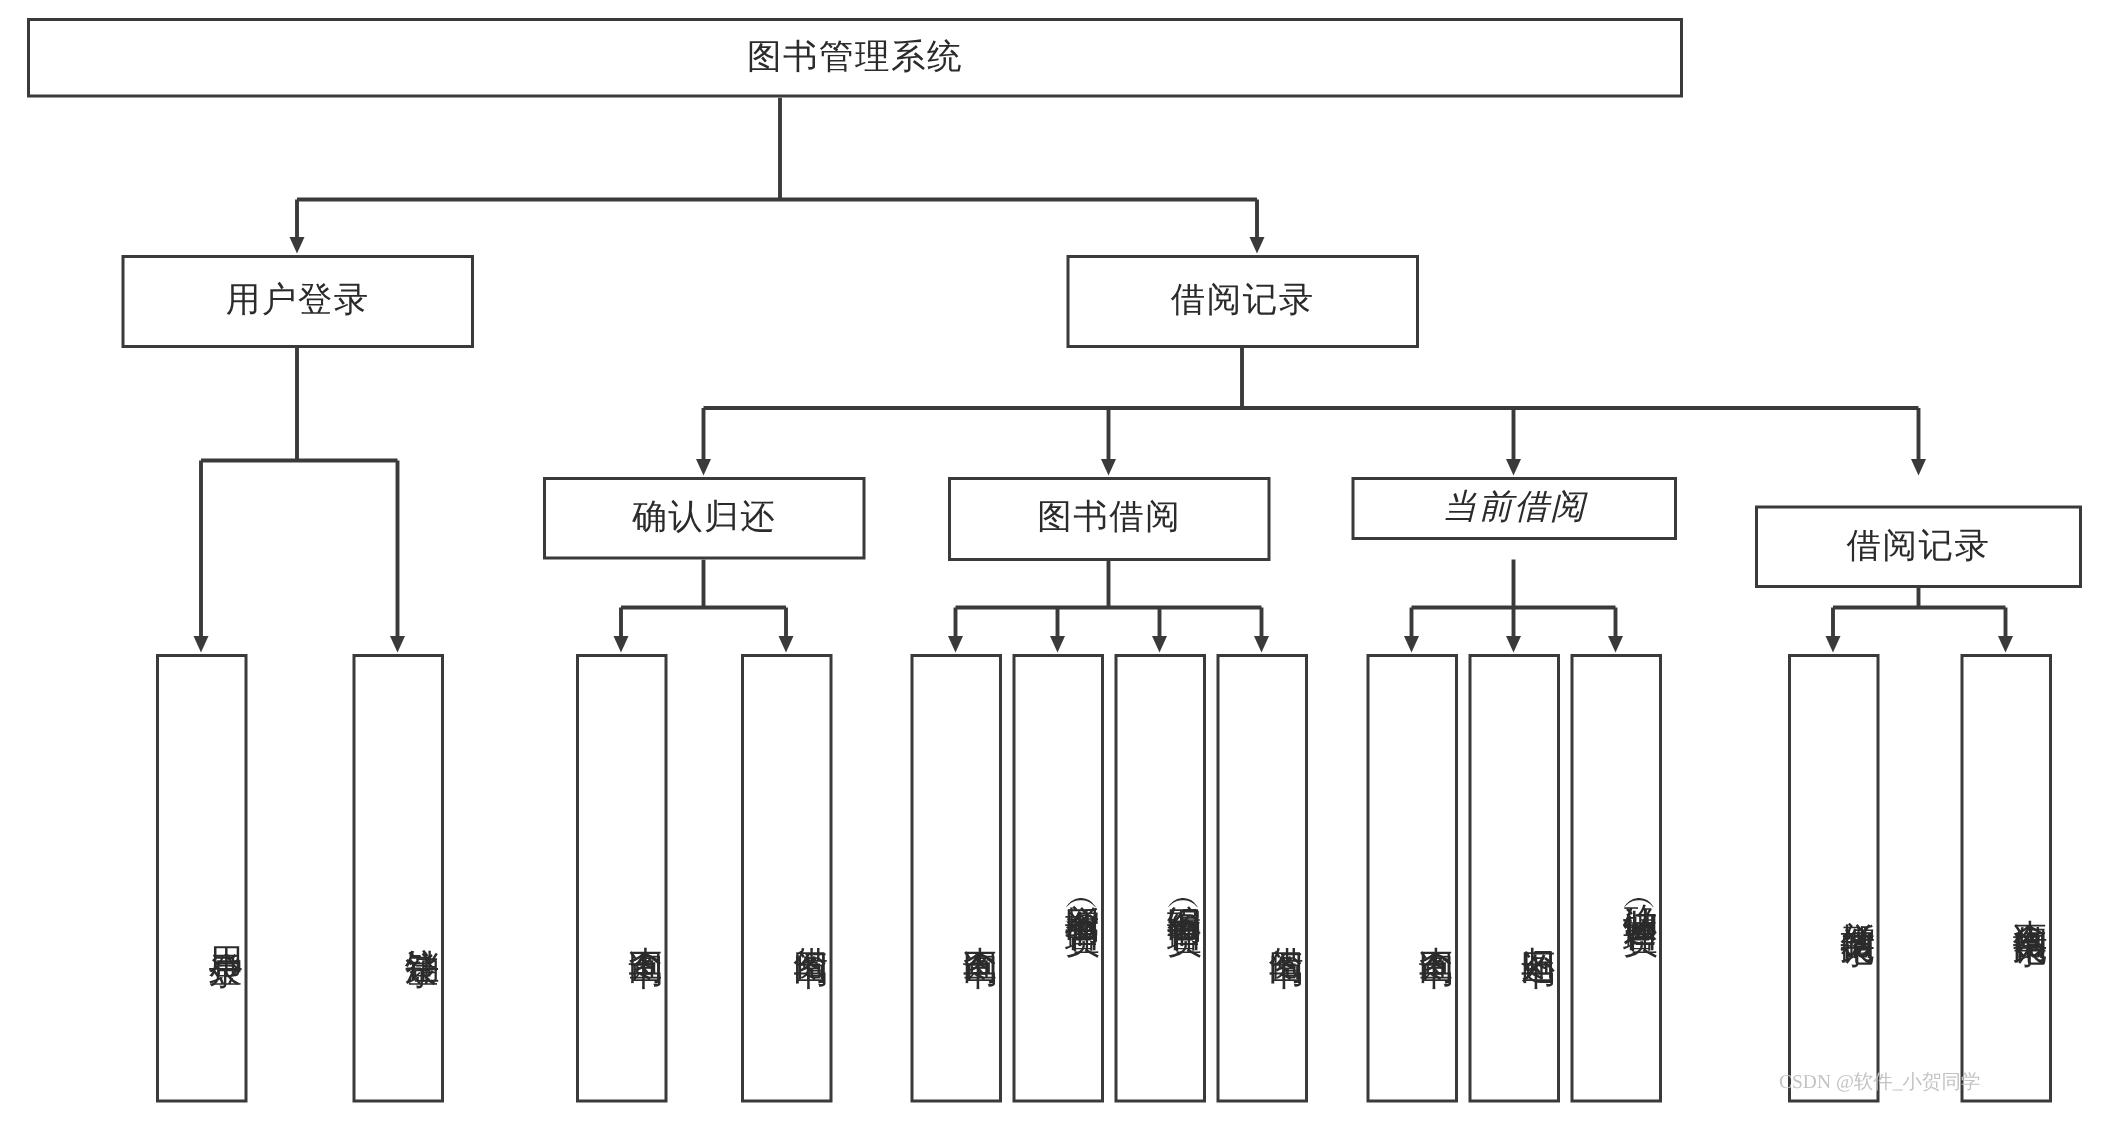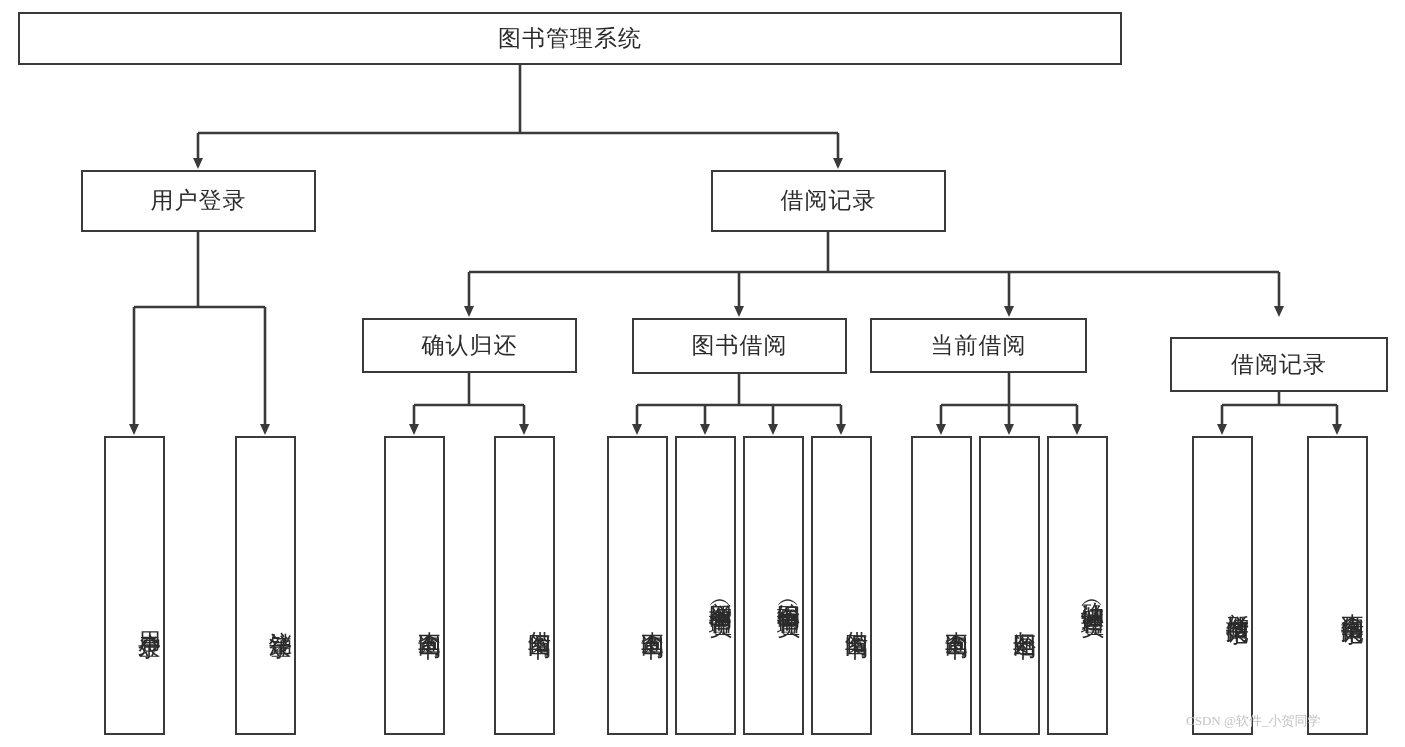--- a/index.html
+++ b/index.html
@@ -124,21 +124,21 @@
     </g>
   </svg>
 
   <div class="node node-h" style="left:18px; top:12px; width:1104px; height:53px;">图书管理系统</div>
 
   <div class="node node-h" style="left:81px; top:170px; width:235px; height:62px;">用户登录</div>
   <div class="node node-h" style="left:711px; top:170px; width:235px; height:62px;">借阅记录</div>
 
   <div class="node node-h" style="left:362px; top:318px; width:215px; height:55px;">确认归还</div>
   <div class="node node-h" style="left:632px; top:318px; width:215px; height:56px;">图书借阅</div>
-  <div class="node node-h" style="left:870px; top:318px; width:217px; height:55px;">当前借阅</div>
+  <div class="node node-h" style="left:901px; top:318px; width:217px; height:42px;font-style:italic;">当前借阅</div>
   <div class="node node-h" style="left:1170px; top:337px; width:218px; height:55px;">借阅记录</div>
 
   <div class="node node-v pad-more" style="left:104px; top:436px; width:61px; height:299px;">用户登录</div>
   <div class="node node-v pad-more" style="left:235px; top:436px; width:61px; height:299px;">注销登录</div>
 
   <div class="node node-v pad-more" style="left:384px; top:436px; width:61px; height:299px;">查询图书</div>
   <div class="node node-v pad-more" style="left:494px; top:436px; width:61px; height:299px;">借阅图书</div>
 
   <div class="node node-v pad-more" style="left:607px; top:436px; width:61px; height:299px;">查询图书</div>
   <div class="node node-v" style="left:675px; top:436px; width:61px; height:299px;">新增图书（管理员）</div>

